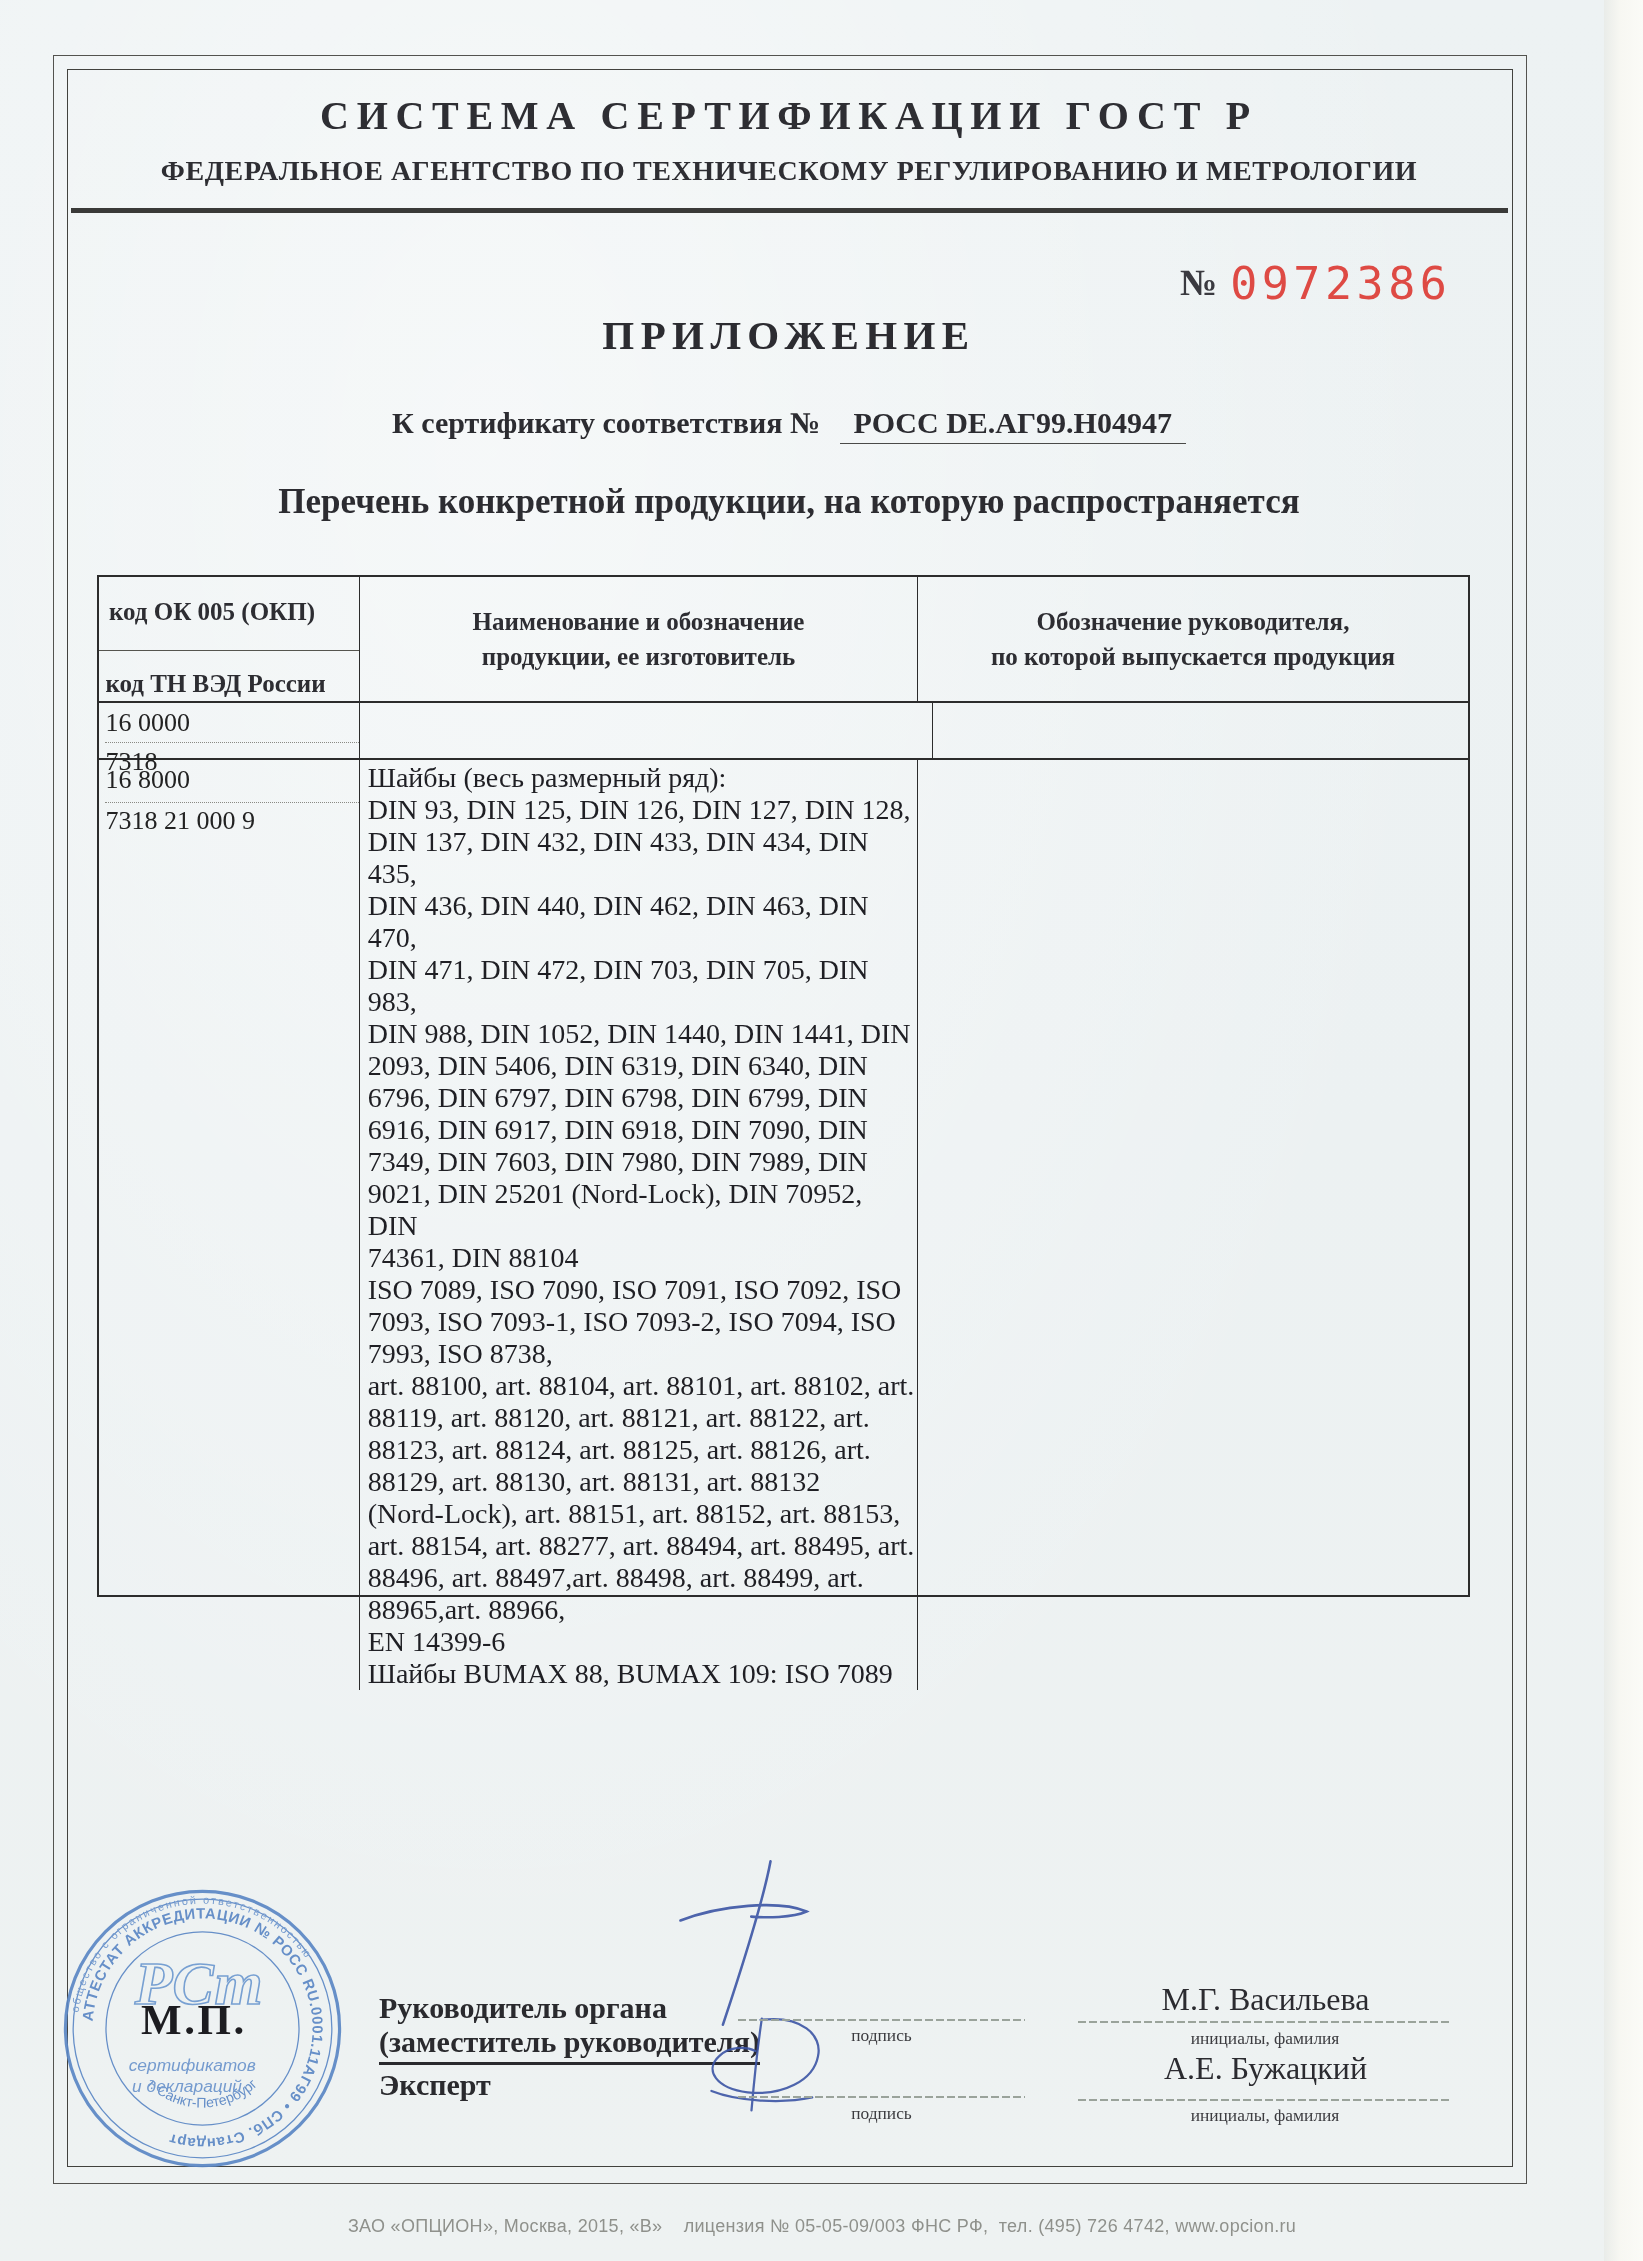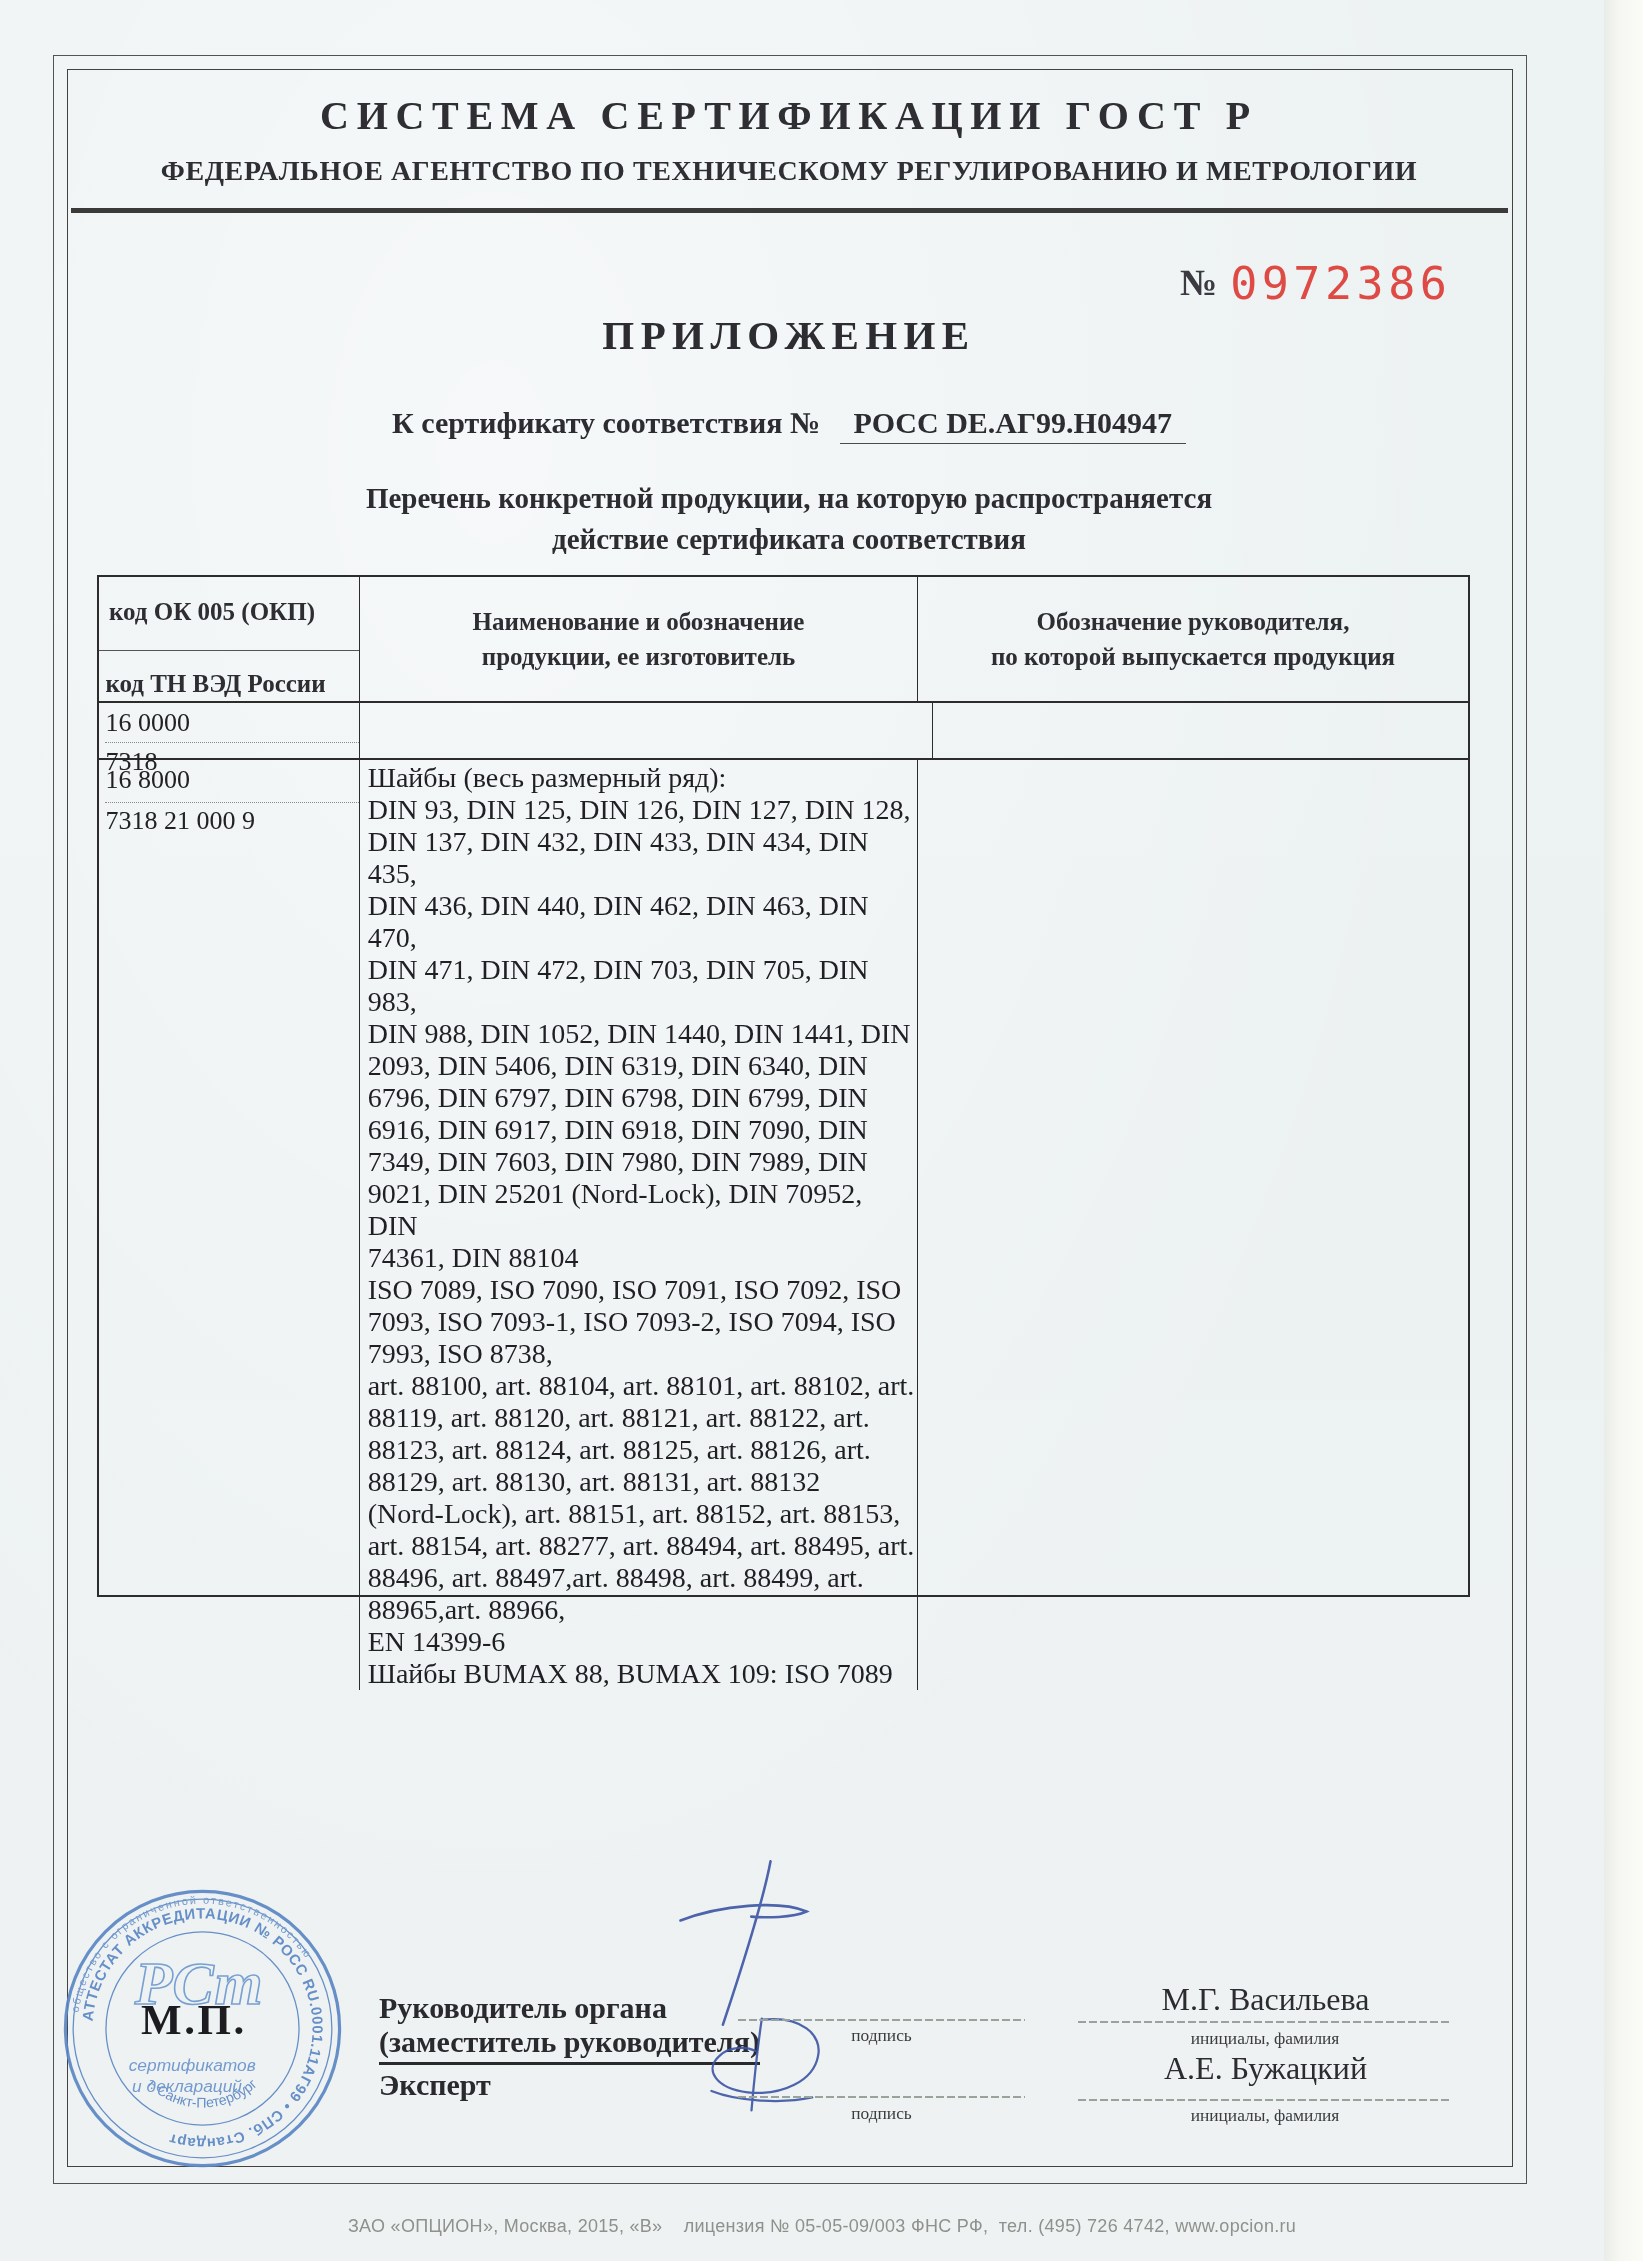--- a/index.html
+++ b/index.html
@@ -30,21 +30,21 @@
 
   .cert-no{position:absolute;left:1160px;top:257px;white-space:nowrap;margin-left:20px;}
   .cert-no .no-sign{font-size:37px;font-weight:bold;color:#3a3a40;margin-right:13px;vertical-align:3.9px;}
   .cert-no .no-digits{font-family:"DejaVu Sans Mono", monospace;font-size:45px;letter-spacing:4.5px;color:#de4a44;}
 
   .doc-title{top:311px;font-size:41px;font-weight:bold;letter-spacing:6.4px;color:#2c2c31;}
 
   .subtitle{top:406px;font-size:30px;font-weight:bold;color:#2c2c31;}
   .subtitle .cert-id{margin-left:19.3px;padding:0 14px 3.9px 14px;border-bottom:1.9px solid #4a4a48;}
 
-  .intro1{top:482px;font-size:29px;font-weight:bold;color:#2c2c31;}
+  .intro1{top:482px;font-size:35px;font-weight:bold;color:#2c2c31;}
   .intro2{top:523px;font-size:29px;font-weight:bold;color:#2c2c31;}
 
   
   .ptable{position:absolute;left:97px;top:575px;width:1373px;height:1022px;
     border:2.6px solid #2c2c2c;box-sizing:border-box;display:flex;flex-direction:column;}
   .trow{display:flex;box-sizing:border-box;}
   .trow.hdr{height:147px;border-bottom:2.6px solid #2c2c2c;}
   .trow.r1{height:57px;border-bottom:2.6px solid #2c2c2c;gap:15px;}
   .trow.r2{flex:1;}
   .tcell{box-sizing:border-box;position:relative;}
@@ -112,21 +112,20 @@
     <span class="no-sign">№</span><span class="no-digits">0972386</span>
   </div>
 
   <div class="centered doc-title">ПРИЛОЖЕНИЕ</div>
 
   <div class="centered subtitle">
     <span>К сертификату соответствия №</span><span class="cert-id">РОСС DE.АГ99.Н04947</span>
   </div>
 
   <div class="centered intro1">Перечень конкретной продукции, на которую распространяется</div>
-  <div class="centered intro2">действие сертификата соответствия</div>
 
   <div class="ptable">
     <div class="trow hdr">
       <div class="tcell c1 hcell">
         <div class="h-top">код ОК 005 (ОКП)</div>
         <div class="h-div"></div>
         <div class="h-bot">код ТН ВЭД России</div>
       </div>
       <div class="tcell c2 hcell">Наименование и обозначение
 продукции, ее изготовитель</div>

